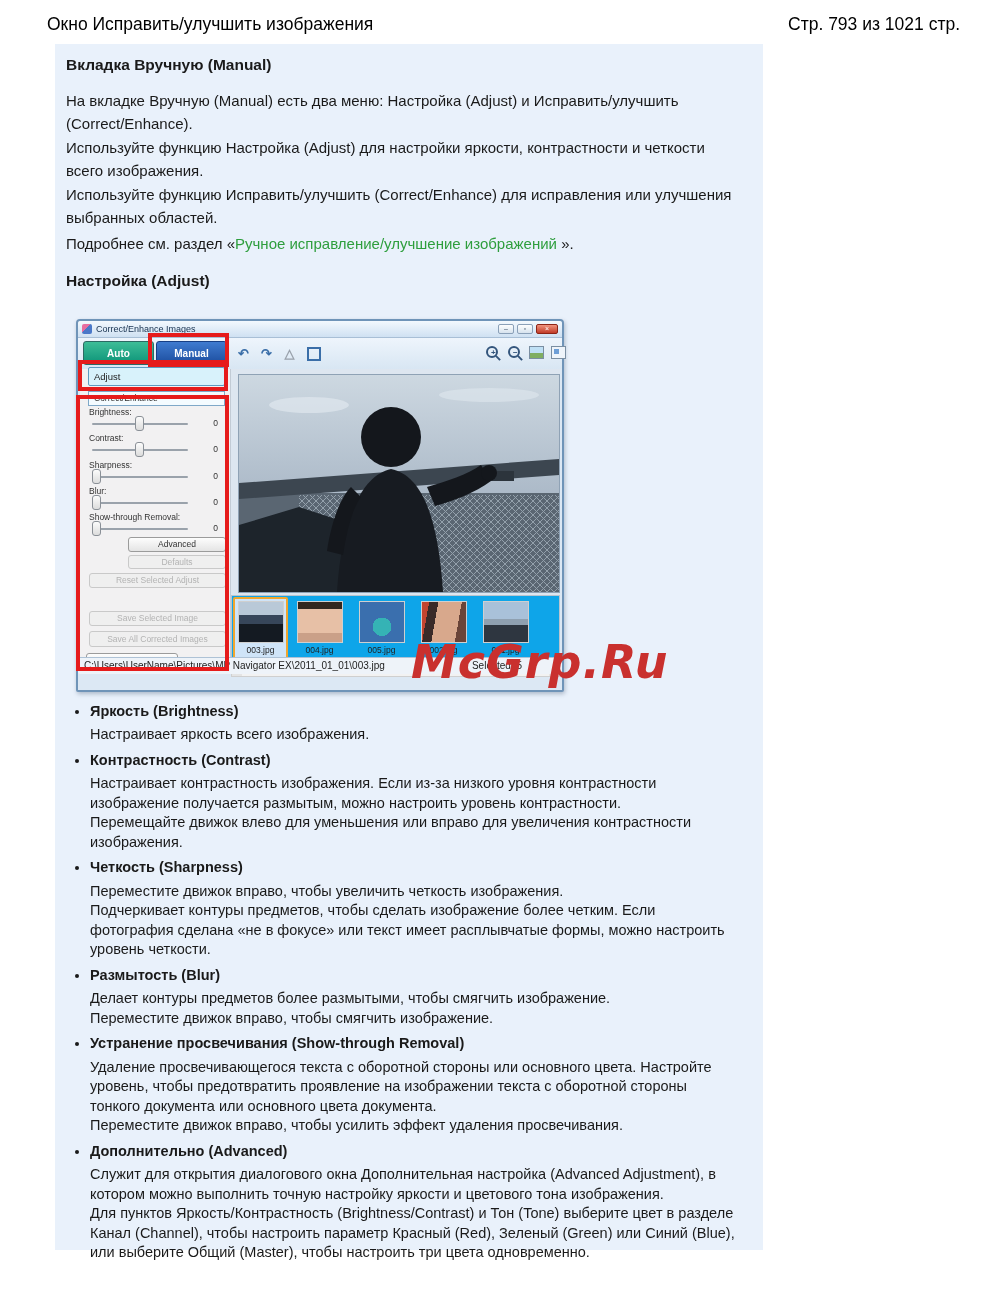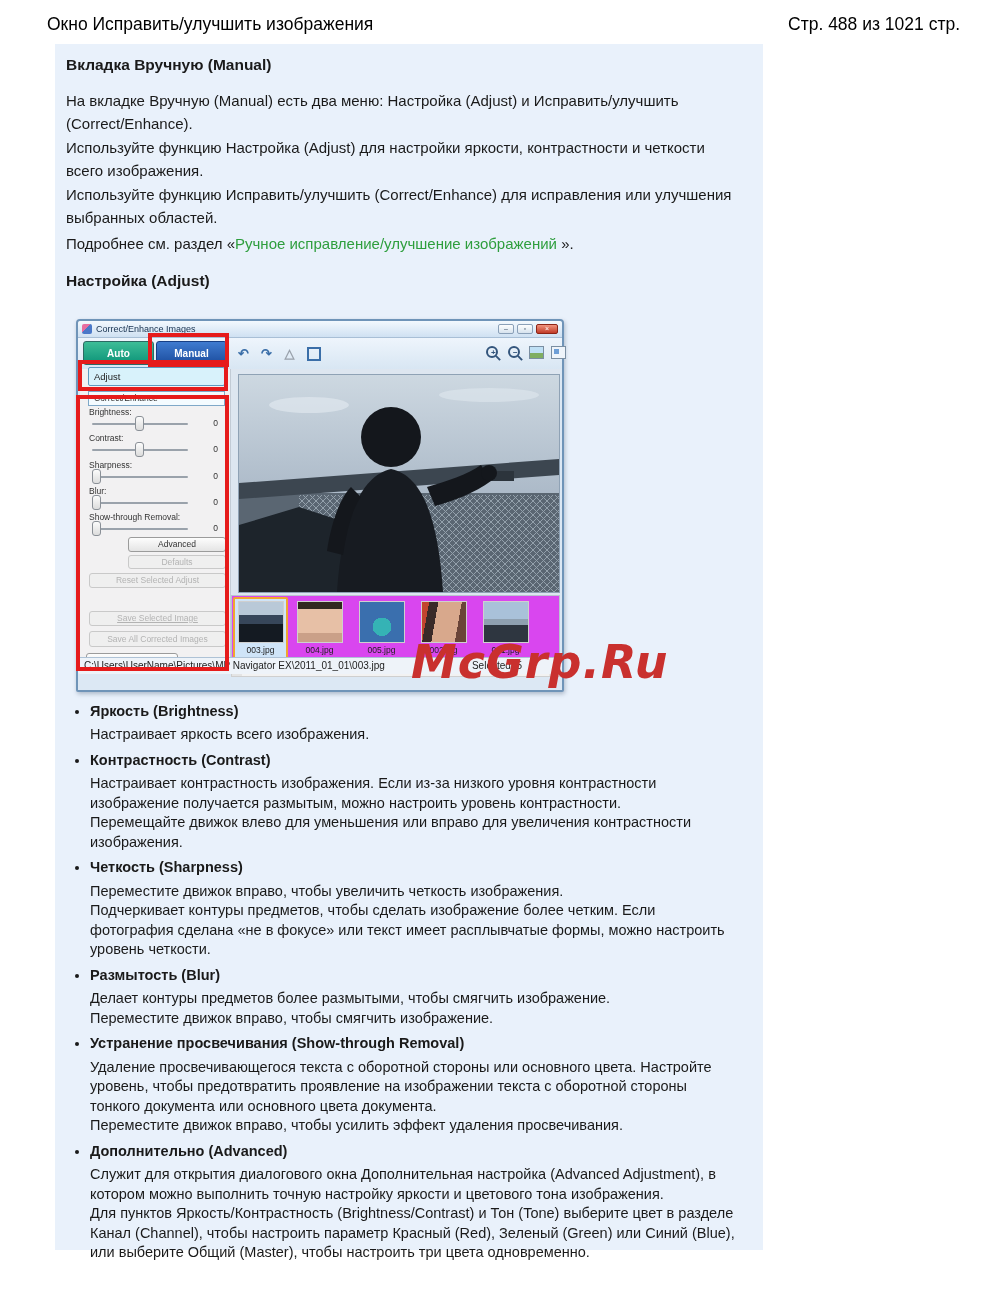--- a/index.html
+++ b/index.html
@@ -74,21 +74,21 @@
   .th-center{left:43px;} .th-left{left:0px;}
   .slider-value{position:absolute;left:122px;width:16px;text-align:right;font-size:8.5px;color:#333;}
   .pbtn{position:absolute;font-size:8.5px;text-align:center;color:#333;
     background:linear-gradient(#fdfdfd,#e4e4e4);border:1px solid #9b9b9b;border-radius:3px;box-sizing:border-box;}
   .pbtn.dis{color:#b3b3b3;border-color:#c9c9c9;background:#efefef;}
   
   .preview{position:absolute;left:158px;top:5px;width:322px;height:219px;border:1px solid #8fa2b5;
     background:#c7d2dd;box-sizing:border-box;}
   .preview svg{display:block;width:100%;height:100%;}
   
-  .thumb-strip{position:absolute;left:151px;right:0;top:226px;height:70px;background:#d946ef;
+  .thumb-strip{position:absolute;left:151px;right:0;top:226px;height:70px;background:#0ea5e9;
     border:1px solid #b9c4cf;box-sizing:border-box;}
   .thumb-cell{position:absolute;top:2px;width:55px;height:64px;text-align:center;}
   .thumb-cell.selected{background:#cfe4f8;border:2px solid #f0a62e;border-radius:2px;
     box-sizing:border-box;top:1px;height:66px;}
   .thumb-img{margin:3px auto 0 auto;width:44px;height:40px;border:1px solid #cfcfcf;background:#999;}
   .thumb-cell.selected .thumb-img{margin-top:2px;}
   .t003{background:linear-gradient(#b9c9d8 0 32%,#37465a 32% 55%,#141a22 55% 100%);}
   .t004{background:linear-gradient(#32281f 0 18%,#e7c0a6 18% 78%,#caa088 78% 100%);}
   .t005{background:radial-gradient(circle at 50% 62%,#35b3b5 0 28%,#3a6fae 28% 100%);}
   .t002{background:linear-gradient(100deg,#c2442f 0 14%,#3a2a28 14% 32%,#d8a88c 32% 78%,#6a4438 78% 100%);}
@@ -119,21 +119,21 @@
   .bullets li{margin:0 0 6px 0;font-size:14.5px;color:#1a1a1a;}
   .b-title{font-weight:bold;line-height:19.5px;margin-bottom:4px;}
   .b-body p{margin:0;line-height:19.5px;max-width:648px;}
   .b-body{margin-bottom:6px;}
 </style>
 </head>
 <body>
 
 <div class="page-header">
   <span>Окно Исправить/улучшить изображения</span>
-  <span>Стр. 488 из 1021 стр.</span>
+  <span>Стр. 793 из 1021 стр.</span>
 </div>
 
 <div class="content-box">
 
   <div class="sec-title">Вкладка Вручную (Manual)</div>
 
   <p class="para">На вкладке Вручную (Manual) есть два меню: Настройка (Adjust) и Исправить/улучшить (Correct/Enhance).</p>
   <p class="para">Используйте функцию Настройка (Adjust) для настройки яркости, контрастности и четкости всего изображения.</p>
   <p class="para">Используйте функцию Исправить/улучшить (Correct/Enhance) для исправления или улучшения выбранных областей.</p>
 
@@ -211,21 +211,21 @@
 
           <div class="slider-label" style="top:143px;">Show-through Removal:</div>
           <div class="slider-track" style="top:159px;">
               <span class="slider-thumb th-left"></span>
             </div>
           <div class="slider-value" style="top:154px;">0</div>
 
           <div class="pbtn" style="left:48px;top:168px;width:98px;height:15px;line-height:13px;">Advanced</div>
           <div class="pbtn dis" style="left:48px;top:186px;width:98px;height:14px;line-height:12px;">Defaults</div>
           <div class="pbtn dis" style="left:9px;top:204px;width:137px;height:15px;line-height:13px;">Reset Selected Adjust</div>
-          <div class="pbtn dis" style="left:9px;top:242px;width:137px;height:15px;line-height:13px;text-decoration:underline;">Save Selected Image</div>
+          <div class="pbtn dis" style="left:9px;top:242px;width:137px;height:15px;line-height:13px;">Save Selected Image</div>
           <div class="pbtn dis" style="left:9px;top:262px;width:137px;height:16px;line-height:14px;">Save All Corrected Images</div>
           <div class="pbtn" style="left:6px;top:284px;width:92px;height:16px;line-height:14px;">Exit</div>
         </div>
 
         <div class="preview">
           <svg viewBox="0 0 320 217">
             <defs>
               <linearGradient id="sky" x1="0" y1="0" x2="0" y2="1">
                 <stop offset="0" stop-color="#cdd8e1"></stop>
                 <stop offset="1" stop-color="#a9b7c6"></stop>

